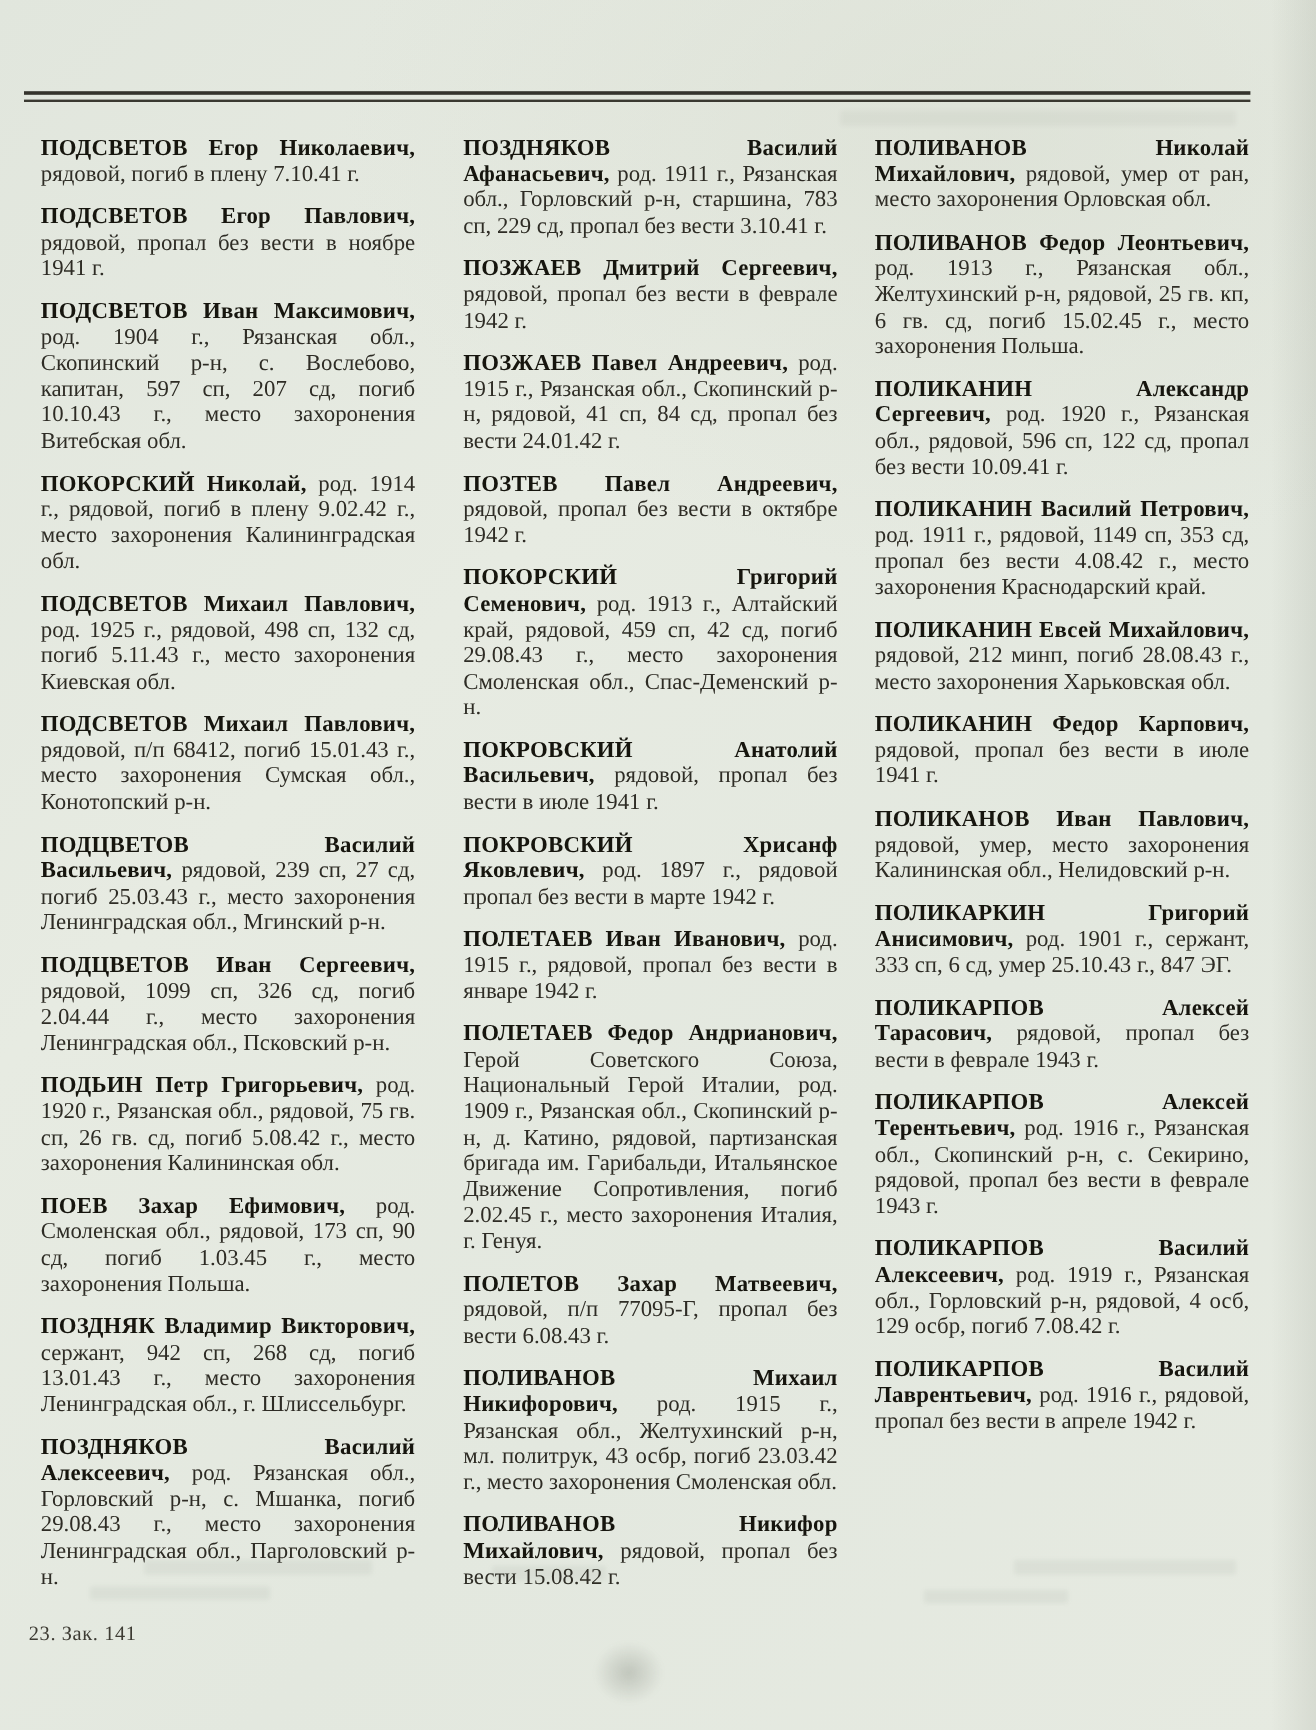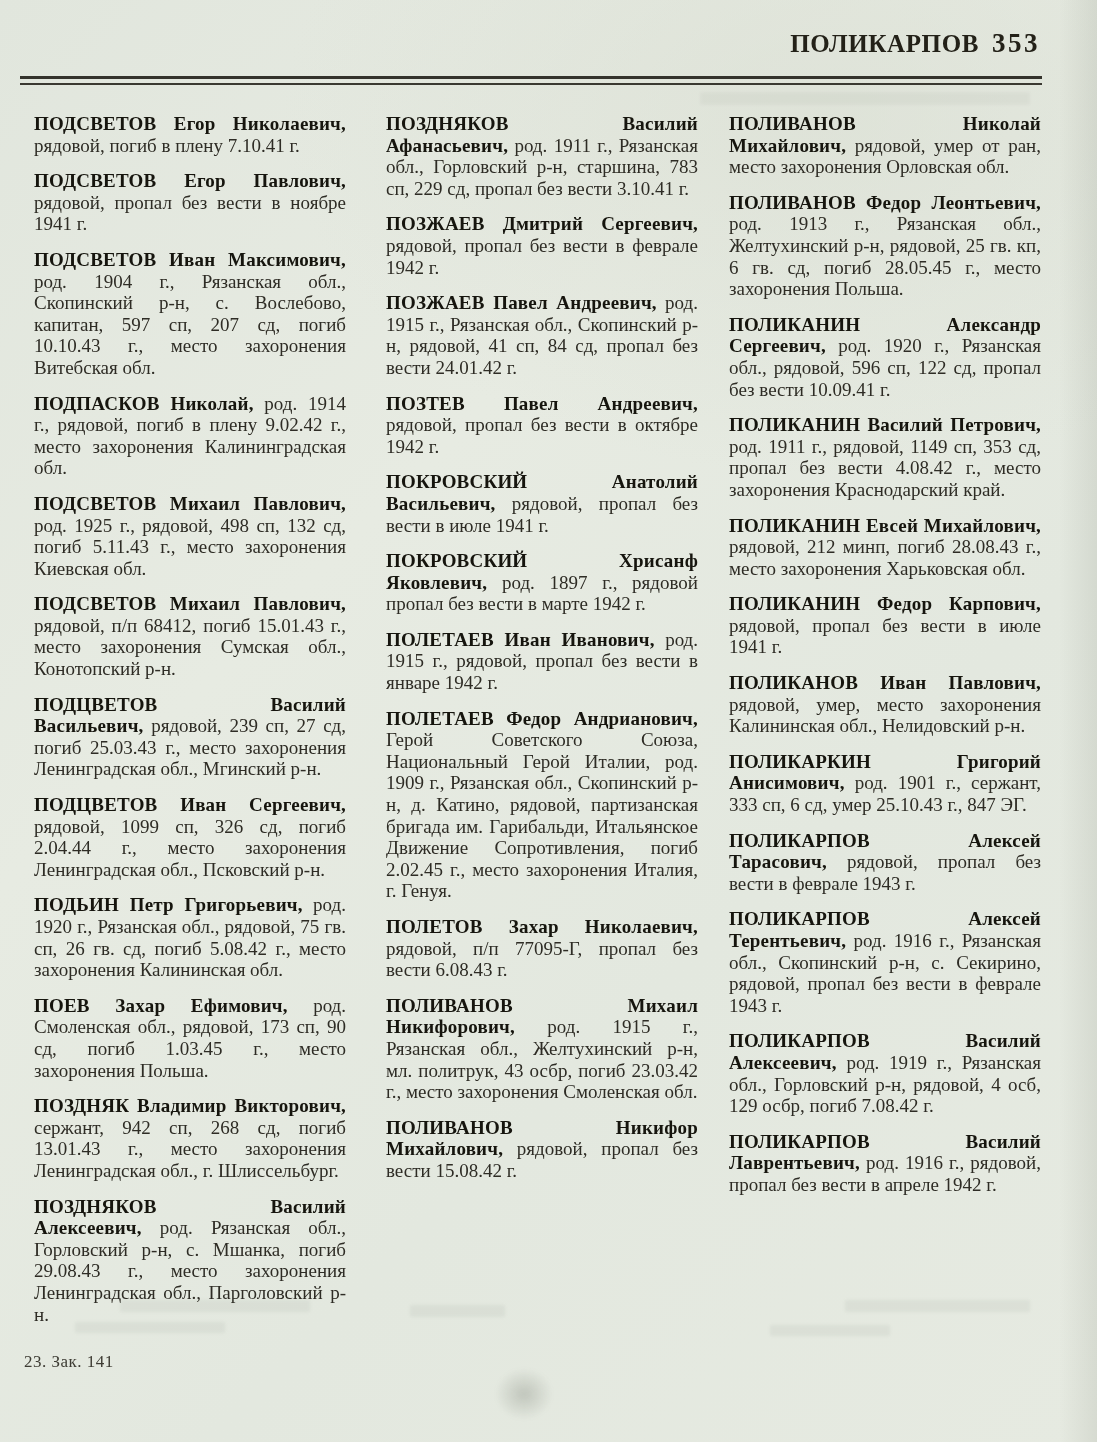--- a/index.html
+++ b/index.html
@@ -59,56 +59,54 @@
     position:absolute; top:0; right:0; width:38px; height:100%;
     background:linear-gradient(to right, rgba(120,126,112,0), rgba(120,126,112,0.14));
     pointer-events:none;
   }
 </style>
 </head>
 <body>
 
 <div class="page">
 
-  <div class="running-head">
-    <span>ПОЛИКАРПОВ</span><span class="pagenum">353</span>
-  </div>
 
   <div class="double-rule"></div>
 
   <div class="col col-1" id="col-0">
       <p class="entry"><b>ПОДСВЕТОВ Егор Николаевич,</b><span> рядовой, погиб в плену 7.10.41 г.</span></p>
       <p class="entry"><b>ПОДСВЕТОВ Егор Павлович,</b><span> рядовой, пропал без вести в ноябре 1941 г.</span></p>
       <p class="entry"><b>ПОДСВЕТОВ Иван Максимович,</b><span> род. 1904 г., Рязанская обл., Скопинский р-н, с. Вослебово, капитан, 597 сп, 207 сд, погиб 10.10.43 г., место захоронения Витебская обл.</span></p>
-      <p class="entry"><b>ПОДПАСКОВ Николай,</b><span> род. 1914 г., рядовой, погиб в плену 9.02.42 г., место захоронения Калининградская обл.</span></p>
+      <p class="entry"><b>ПОКОРСКИЙ Николай,</b><span> род. 1914 г., рядовой, погиб в плену 9.02.42 г., место захоронения Калининградская обл.</span></p>
       <p class="entry"><b>ПОДСВЕТОВ Михаил Павлович,</b><span> род. 1925 г., рядовой, 498 сп, 132 сд, погиб 5.11.43 г., место захоронения Киевская обл.</span></p>
       <p class="entry"><b>ПОДСВЕТОВ Михаил Павлович,</b><span> рядовой, п/п 68412, погиб 15.01.43 г., место захоронения Сумская обл., Конотопский р-н.</span></p>
       <p class="entry"><b>ПОДЦВЕТОВ Василий Васильевич,</b><span> рядовой, 239 сп, 27 сд, погиб 25.03.43 г., место захоронения Ленинградская обл., Мгинский р-н.</span></p>
       <p class="entry"><b>ПОДЦВЕТОВ Иван Сергеевич,</b><span> рядовой, 1099 сп, 326 сд, погиб 2.04.44 г., место захоронения Ленинградская обл., Псковский р-н.</span></p>
       <p class="entry"><b>ПОДЬИН Петр Григорьевич,</b><span> род. 1920 г., Рязанская обл., рядовой, 75 гв. сп, 26 гв. сд, погиб 5.08.42 г., место захоронения Калининская обл.</span></p>
       <p class="entry"><b>ПОЕВ Захар Ефимович,</b><span> род. Смоленская обл., рядовой, 173 сп, 90 сд, погиб 1.03.45 г., место захоронения Польша.</span></p>
       <p class="entry"><b>ПОЗДНЯК Владимир Викторович,</b><span> сержант, 942 сп, 268 сд, погиб 13.01.43 г., место захоронения Ленинградская обл., г. Шлиссельбург.</span></p>
       <p class="entry"><b>ПОЗДНЯКОВ Василий Алексеевич,</b><span> род. Рязанская обл., Горловский р-н, с. Мшанка, погиб 29.08.43 г., место захоронения Ленинградская обл., Парголовский р-н.</span></p>
     </div>
   <div class="col col-2" id="col-1">
       <p class="entry"><b>ПОЗДНЯКОВ Василий Афанасьевич,</b><span> род. 1911 г., Рязанская обл., Горловский р-н, старшина, 783 сп, 229 сд, пропал без вести 3.10.41 г.</span></p>
       <p class="entry"><b>ПОЗЖАЕВ Дмитрий Сергеевич,</b><span> рядовой, пропал без вести в феврале 1942 г.</span></p>
       <p class="entry"><b>ПОЗЖАЕВ Павел Андреевич,</b><span> род. 1915 г., Рязанская обл., Скопинский р-н, рядовой, 41 сп, 84 сд, пропал без вести 24.01.42 г.</span></p>
       <p class="entry"><b>ПОЗТЕВ Павел Андреевич,</b><span> рядовой, пропал без вести в октябре 1942 г.</span></p>
+      <p class="entry"><b>ПОКОРСКИЙ Григорий Семенович,</b><span> род. 1913 г., Алтайский край, рядовой, 459 сп, 42 сд, погиб 29.08.43 г., место захоронения Смоленская обл., Спас-Деменский р-н.</span></p>
       <p class="entry"><b>ПОКРОВСКИЙ Анатолий Васильевич,</b><span> рядовой, пропал без вести в июле 1941 г.</span></p>
       <p class="entry"><b>ПОКРОВСКИЙ Хрисанф Яковлевич,</b><span> род. 1897 г., рядовой пропал без вести в марте 1942 г.</span></p>
       <p class="entry"><b>ПОЛЕТАЕВ Иван Иванович,</b><span> род. 1915 г., рядовой, пропал без вести в январе 1942 г.</span></p>
       <p class="entry"><b>ПОЛЕТАЕВ Федор Андрианович,</b><span> Герой Советского Союза, Национальный Герой Италии, род. 1909 г., Рязанская обл., Скопинский р-н, д. Катино, рядовой, партизанская бригада им. Гарибальди, Итальянское Движение Сопротивления, погиб 2.02.45 г., место захоронения Италия, г. Генуя.</span></p>
-      <p class="entry"><b>ПОЛЕТОВ Захар Николаевич,</b><span> рядовой, п/п 77095-Г, пропал без вести 6.08.43 г.</span></p>
+      <p class="entry"><b>ПОЛЕТОВ Захар Матвеевич,</b><span> рядовой, п/п 77095-Г, пропал без вести 6.08.43 г.</span></p>
       <p class="entry"><b>ПОЛИВАНОВ Михаил Никифорович,</b><span> род. 1915 г., Рязанская обл., Желтухинский р-н, мл. политрук, 43 осбр, погиб 23.03.42 г., место захоронения Смоленская обл.</span></p>
       <p class="entry"><b>ПОЛИВАНОВ Никифор Михайлович,</b><span> рядовой, пропал без вести 15.08.42 г.</span></p>
     </div>
   <div class="col col-3" id="col-2">
       <p class="entry"><b>ПОЛИВАНОВ Николай Михайлович,</b><span> рядовой, умер от ран, место захоронения Орловская обл.</span></p>
-      <p class="entry"><b>ПОЛИВАНОВ Федор Леонтьевич,</b><span> род. 1913 г., Рязанская обл., Желтухинский р-н, рядовой, 25 гв. кп, 6 гв. сд, погиб 28.05.45 г., место захоронения Польша.</span></p>
+      <p class="entry"><b>ПОЛИВАНОВ Федор Леонтьевич,</b><span> род. 1913 г., Рязанская обл., Желтухинский р-н, рядовой, 25 гв. кп, 6 гв. сд, погиб 15.02.45 г., место захоронения Польша.</span></p>
       <p class="entry"><b>ПОЛИКАНИН Александр Сергеевич,</b><span> род. 1920 г., Рязанская обл., рядовой, 596 сп, 122 сд, пропал без вести 10.09.41 г.</span></p>
       <p class="entry"><b>ПОЛИКАНИН Василий Петрович,</b><span> род. 1911 г., рядовой, 1149 сп, 353 сд, пропал без вести 4.08.42 г., место захоронения Краснодарский край.</span></p>
       <p class="entry"><b>ПОЛИКАНИН Евсей Михайлович,</b><span> рядовой, 212 минп, погиб 28.08.43 г., место захоронения Харьковская обл.</span></p>
       <p class="entry"><b>ПОЛИКАНИН Федор Карпович,</b><span> рядовой, пропал без вести в июле 1941 г.</span></p>
       <p class="entry"><b>ПОЛИКАНОВ Иван Павлович,</b><span> рядовой, умер, место захоронения Калининская обл., Нелидовский р-н.</span></p>
       <p class="entry"><b>ПОЛИКАРКИН Григорий Анисимович,</b><span> род. 1901 г., сержант, 333 сп, 6 сд, умер 25.10.43 г., 847 ЭГ.</span></p>
       <p class="entry"><b>ПОЛИКАРПОВ Алексей Тарасович,</b><span> рядовой, пропал без вести в феврале 1943 г.</span></p>
       <p class="entry"><b>ПОЛИКАРПОВ Алексей Терентьевич,</b><span> род. 1916 г., Рязанская обл., Скопинский р-н, с. Секирино, рядовой, пропал без вести в феврале 1943 г.</span></p>
       <p class="entry"><b>ПОЛИКАРПОВ Василий Алексеевич,</b><span> род. 1919 г., Рязанская обл., Горловский р-н, рядовой, 4 осб, 129 осбр, погиб 7.08.42 г.</span></p>
       <p class="entry"><b>ПОЛИКАРПОВ Василий Лаврентьевич,</b><span> род. 1916 г., рядовой, пропал без вести в апреле 1942 г.</span></p>

